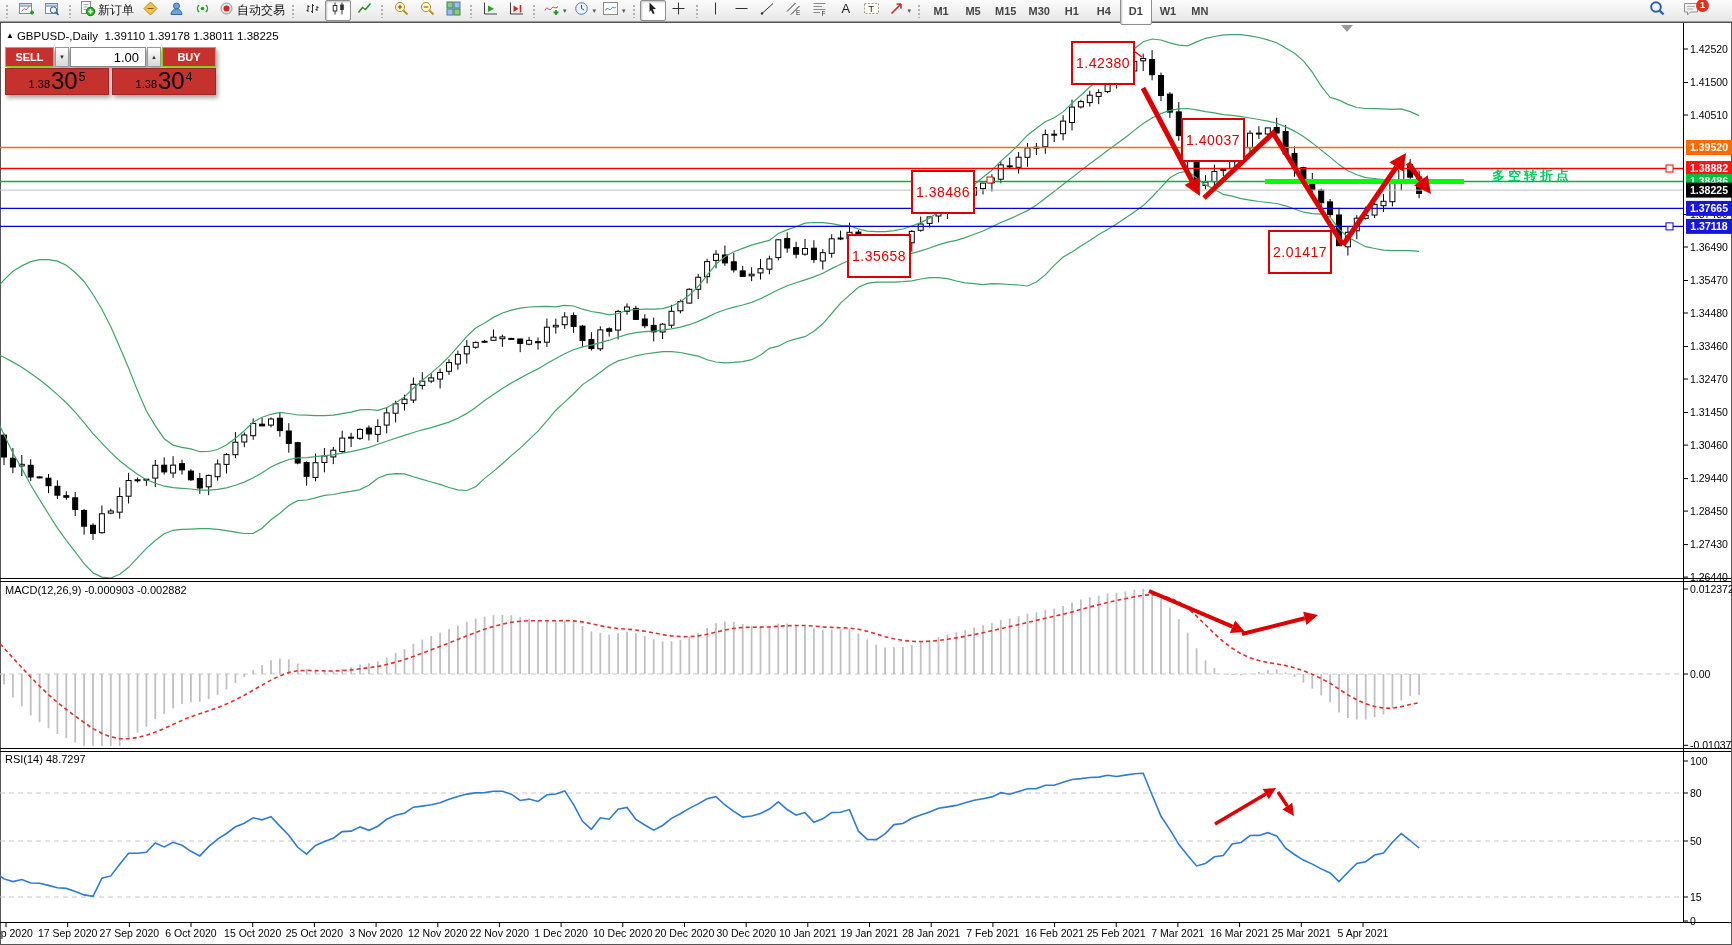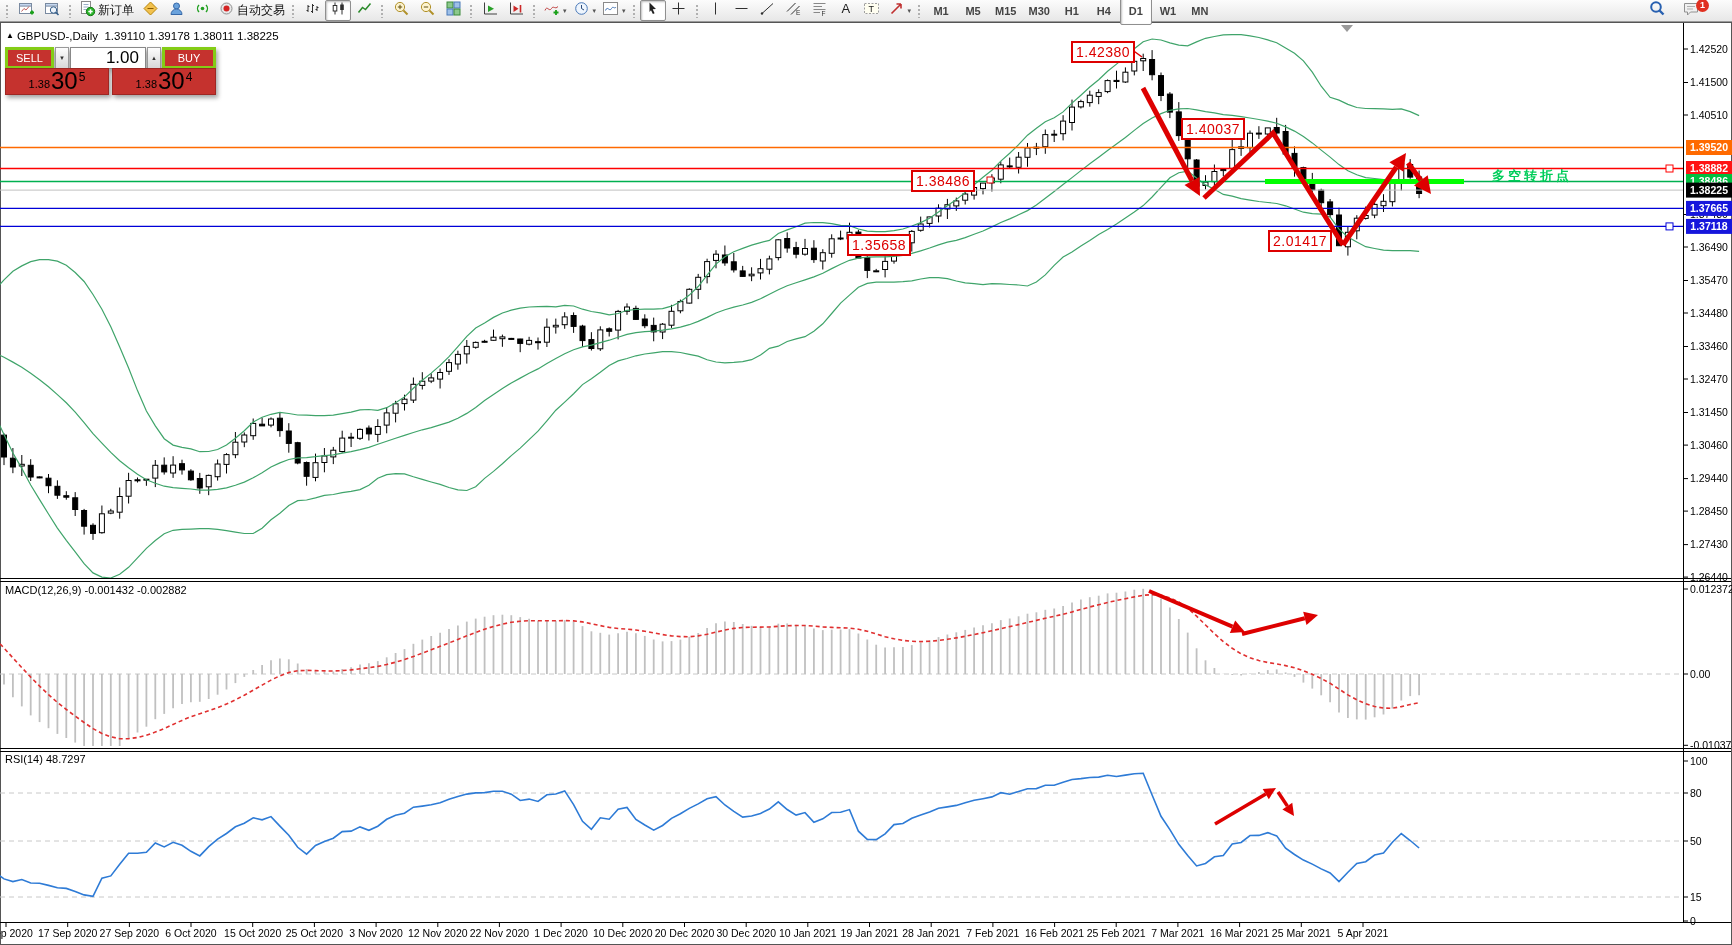--- a/index.html
+++ b/index.html
@@ -18,37 +18,37 @@
   .caret{font-size:7px;color:#555;margin-left:1px}
   .tf-btn{font-size:11px;font-weight:bold;color:#444;padding:4px 5px}
   .tb-right{margin-left:auto;margin-right:26px;display:flex;align-items:center;gap:8px}
   .chat-wrap{position:relative}
   .chat-badge{position:absolute;top:-2px;right:-6px;width:13px;height:13px;border-radius:50%;
     background:#e03020;color:#fff;font-size:9px;font-weight:bold;line-height:13px;text-align:center}
   
   #chart-svg{position:absolute;left:0;top:0;z-index:10}
   
   .price-flag{position:absolute;z-index:22;border:2px solid #dd0000;background:#fff;color:#dd0000;
-    font-size:14px;line-height:16px;padding:1px 3px;letter-spacing:.5px}
+    font-size:14px;line-height:16px;padding:12px 3px;letter-spacing:.5px}
   #turning-point{position:absolute;left:1492px;top:167px;z-index:22;font-size:13px;font-weight:bold;
     color:#00cd5a;letter-spacing:3px}
   #symbol-title{position:absolute;left:6px;top:30px;z-index:24;font-size:11.5px;color:#000}
   #symbol-title .mk{font-size:8px;vertical-align:2px;margin-right:3px}
   #macd-label,#rsi-label{position:absolute;left:5px;z-index:22;font-size:11px;color:#000}
   #macd-label{top:584px}
   #rsi-label{top:753px}
   
   #trade-panel{position:absolute;left:5px;top:47px;width:211px;z-index:25;
     filter:drop-shadow(2px 3px 2px rgba(0,0,0,.35))}
   .tp-row{display:grid;grid-template-columns:49px 14px 76px 14px 54px;column-gap:1px;height:20px}
-  .tp-btn{background:#c5322e;border:3px solid #84cc16;color:#fff;font-size:11px;font-weight:normal;
+  .tp-btn{background:#c5322e;border:1px solid #84cc16;color:#fff;font-size:11px;font-weight:bold;
     display:flex;align-items:center;justify-content:center}
   .tp-spin{background:linear-gradient(#fdfdfd,#d8d8d8);border:1px solid #999;display:flex;
     align-items:center;justify-content:center;font-size:6px;color:#333;box-sizing:border-box}
-  .tp-vol{background:#fff;border:1px solid #888;box-sizing:border-box;font-size:17px;color:#000;
+  .tp-vol{background:#fff;border:1px solid #888;box-sizing:border-box;font-size:13px;color:#000;
     display:flex;align-items:center;justify-content:flex-end;padding-right:6px}
   .tp-prices{display:grid;grid-template-columns:104px 104px;column-gap:3px;height:26px;margin-top:1px}
   .tp-price{background:#c5322e;border:1px solid #9e2723;color:#000000;display:flex;align-items:flex-end;
     justify-content:center;gap:1px;padding-bottom:1px}
   .tp-price .small{font-size:11px;margin-bottom:3px}
   .tp-price .big{font-size:24px;line-height:24px}
   .tp-price .sup{font-size:12px;align-self:flex-start;margin-top:1px}
 </style>
 </head>
 <body>
@@ -947,21 +947,21 @@
         <span class="sup">5</span>
     </div>
     <div class="tp-price">
       <span class="small">1.38</span>
         <span class="big">30</span>
         <span class="sup">4</span>
     </div>
   </div>
 </div>
 
-<div id="macd-label">MACD(12,26,9) -0.001432 -0.002882</div>
+<div id="macd-label">MACD(12,26,9) -0.000903 -0.002882</div>
 <div id="rsi-label">RSI(14) 48.7297</div>
 
 <div id="turning-point">多空转折点</div>
 
 <div id="overlays">
     <div class="price-flag" style="left: 1071px; top: 41px;">1.42380</div>
     <div class="price-flag" style="left: 1181px; top: 118px;">1.40037</div>
     <div class="price-flag" style="left: 911px; top: 170px;">1.38486</div>
     <div class="price-flag" style="left: 1268px; top: 230px;">2.01417</div>
     <div class="price-flag" style="left: 847px; top: 234px; text-align: right;">1.35658</div>

